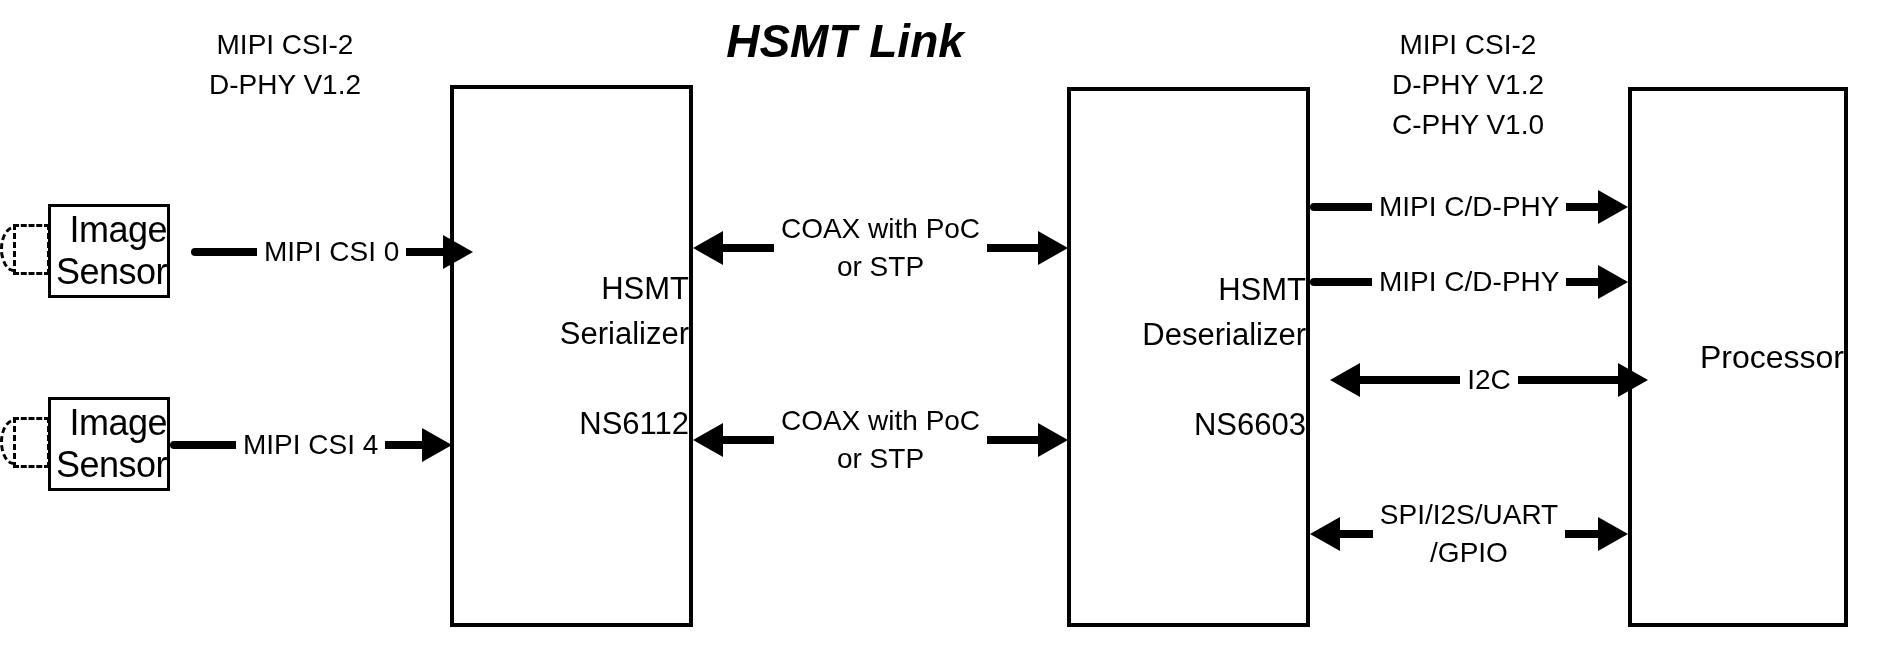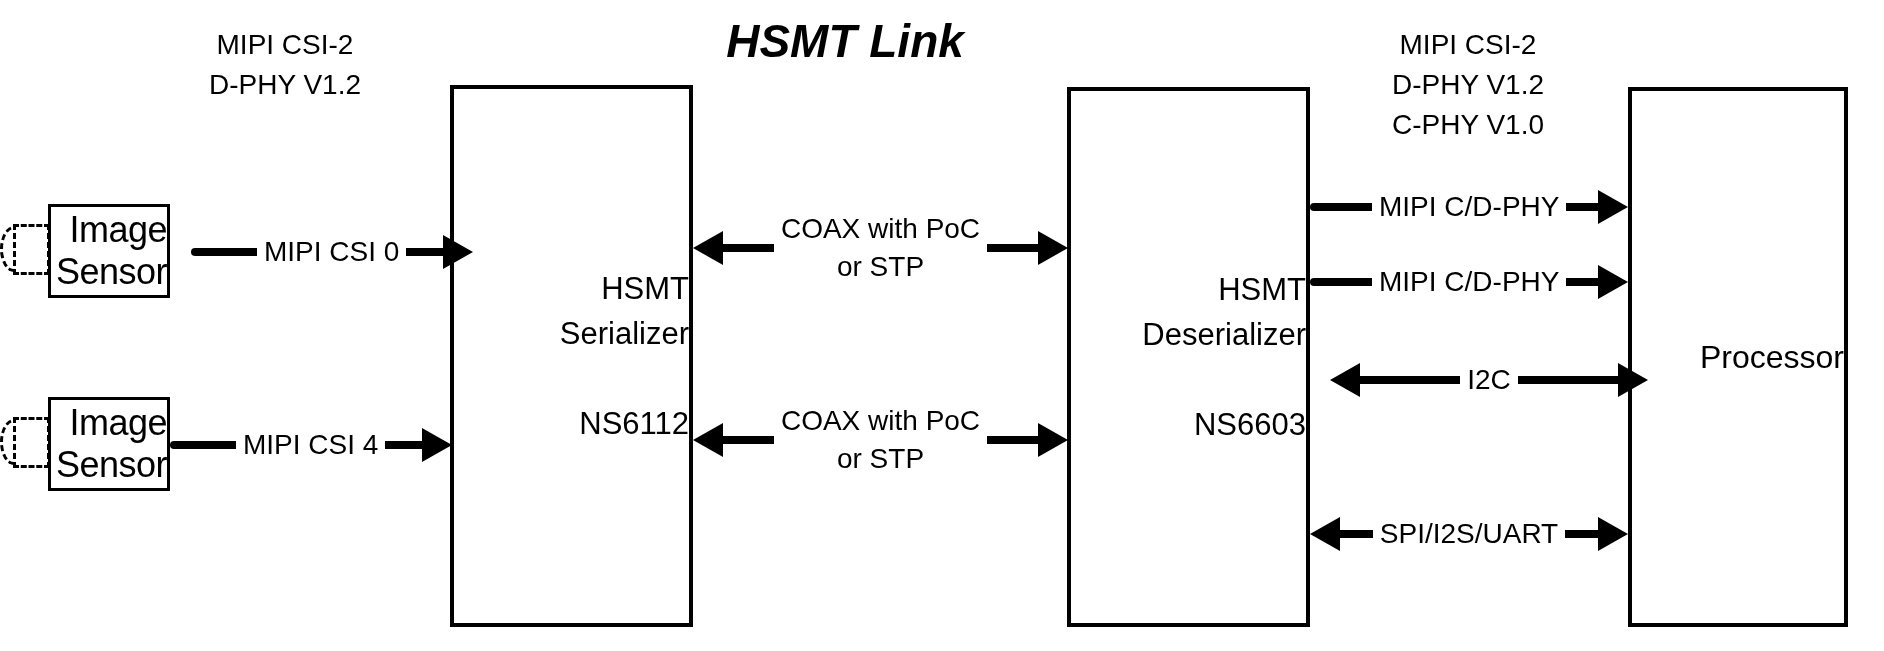--- a/index.html
+++ b/index.html
@@ -218,18 +218,19 @@
     <div class="conn-label">I2C</div>
     <div class="seg grow"></div>
     <div class="head-r"></div>
   </div>
 
   <div class="conn" style="left:1310px; top:493px; width:318px;margin-top:41px;">
     <div class="head-l"></div>
     <div class="seg grow"></div>
     <div class="conn-label two-line">
       <div>SPI/I2S/UART</div>
+      <div>/GPIO</div>
     </div>
     <div class="seg grow"></div>
     <div class="head-r"></div>
   </div>
 
 </div>
 
 </body></html>

